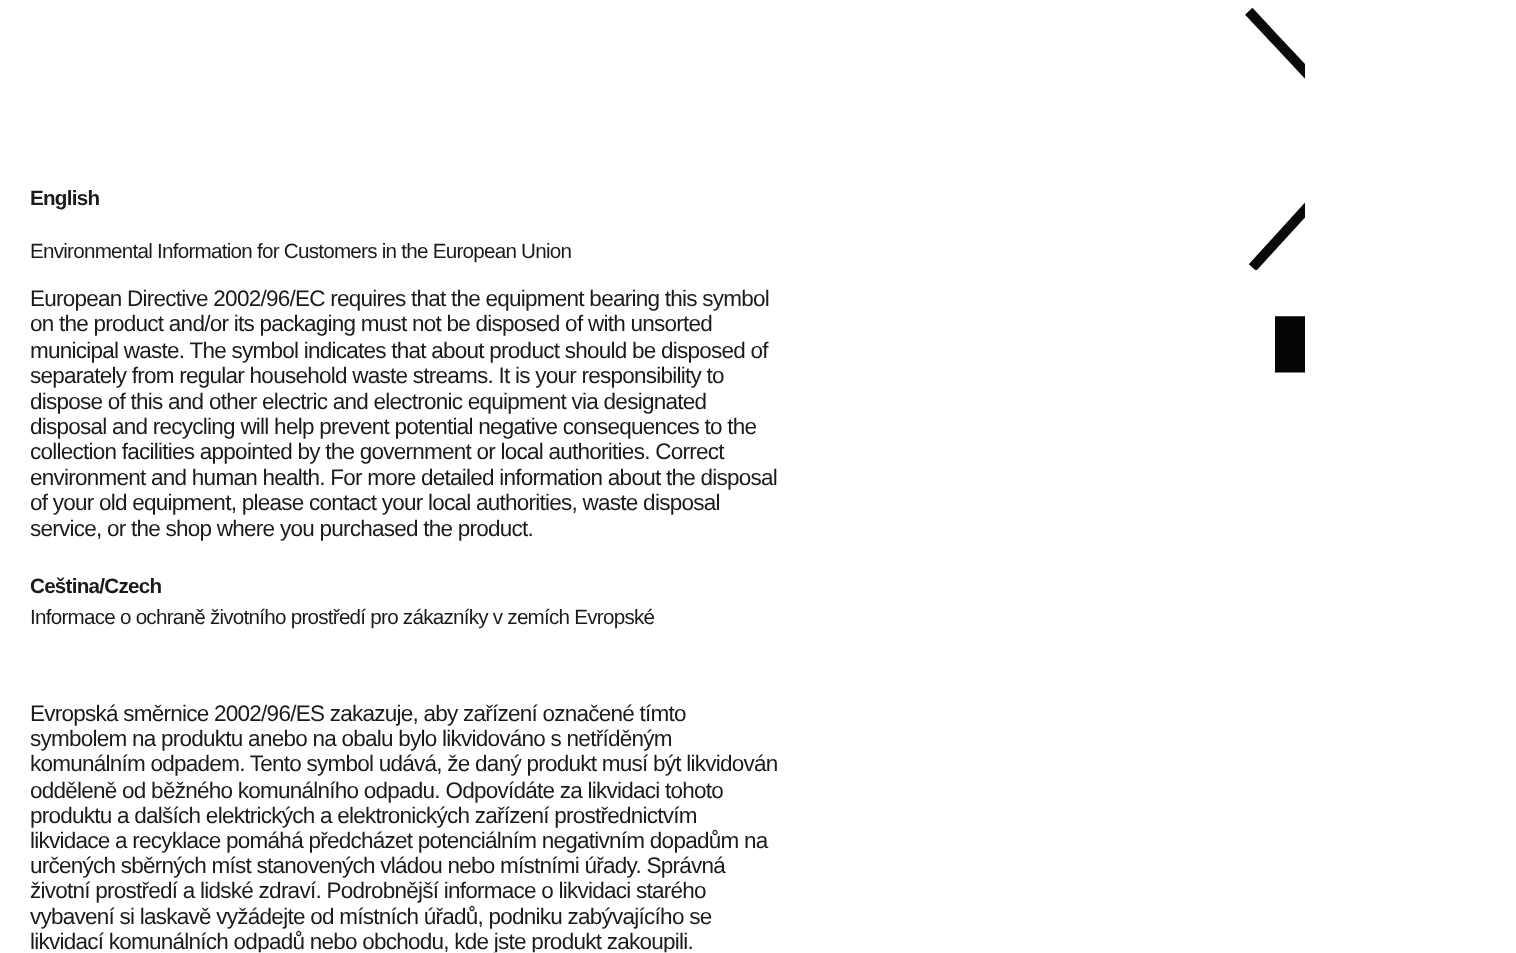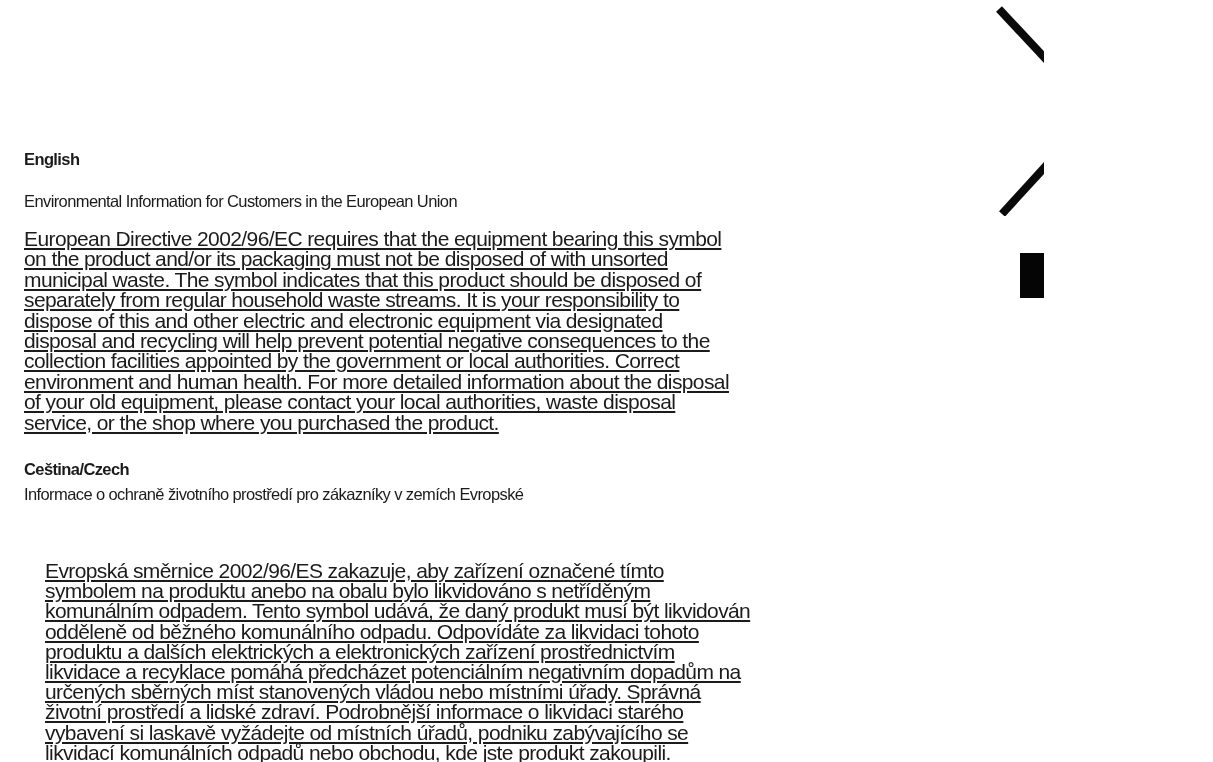--- a/index.html
+++ b/index.html
@@ -25,28 +25,27 @@
     font-weight: bold;
     letter-spacing: -0.6px;
     white-space: nowrap;
   }
   .heading {
     font-size: 16.5px;
     font-weight: normal;
     letter-spacing: -0.6px;
   }
   .bodytext {
-    font-size: 21px;
+    font-size: 18px;
     letter-spacing: -0.6px;
-    text-decoration: underline;
   }
   .heading .line { line-height: 20.5px; white-space: nowrap; }
   .bodytext .line { white-space: nowrap; }
   #body-en .line { line-height: 20.4px; }
-  #body-cz .line { line-height: 20.2px; margin-left: 21px; }
+  #body-cz .line { line-height: 20.2px; }
   #lang-en  { top: 150px; }
   #head-en  { top: 191px; }
   #body-en  { top: 229px; }
   #lang-cz  { top: 460px; }
   #head-cz  { top: 484px; }
   #body-cz  { top: 561px; }
   .weee-symbol {
     position: absolute;
     left: 996px;
     top: 3px;
@@ -69,21 +68,21 @@
 
   <div id="lang-en" class="textblock lang-label">English</div>
 
   <div id="head-en" class="textblock heading">
       <div class="line">Environmental Information for Customers in the European Union</div>
     </div>
 
   <div id="body-en" class="textblock bodytext">
       <div class="line">European Directive 2002/96/EC requires that the equipment bearing this symbol</div>
       <div class="line">on the product and/or its packaging must not be disposed of with unsorted</div>
-      <div class="line">municipal waste. The symbol indicates that this product should be disposed of</div>
+      <div class="line">municipal waste. The symbol indicates that about product should be disposed of</div>
       <div class="line">separately from regular household waste streams. It is your responsibility to</div>
       <div class="line">dispose of this and other electric and electronic equipment via designated</div>
       <div class="line">disposal and recycling will help prevent potential negative consequences to the</div>
       <div class="line">collection facilities appointed by the government or local authorities. Correct</div>
       <div class="line">environment and human health. For more detailed information about the disposal</div>
       <div class="line">of your old equipment, please contact your local authorities, waste disposal</div>
       <div class="line">service, or the shop where you purchased the product.</div>
     </div>
 
   <div id="lang-cz" class="textblock lang-label">Ceština/Czech</div>

